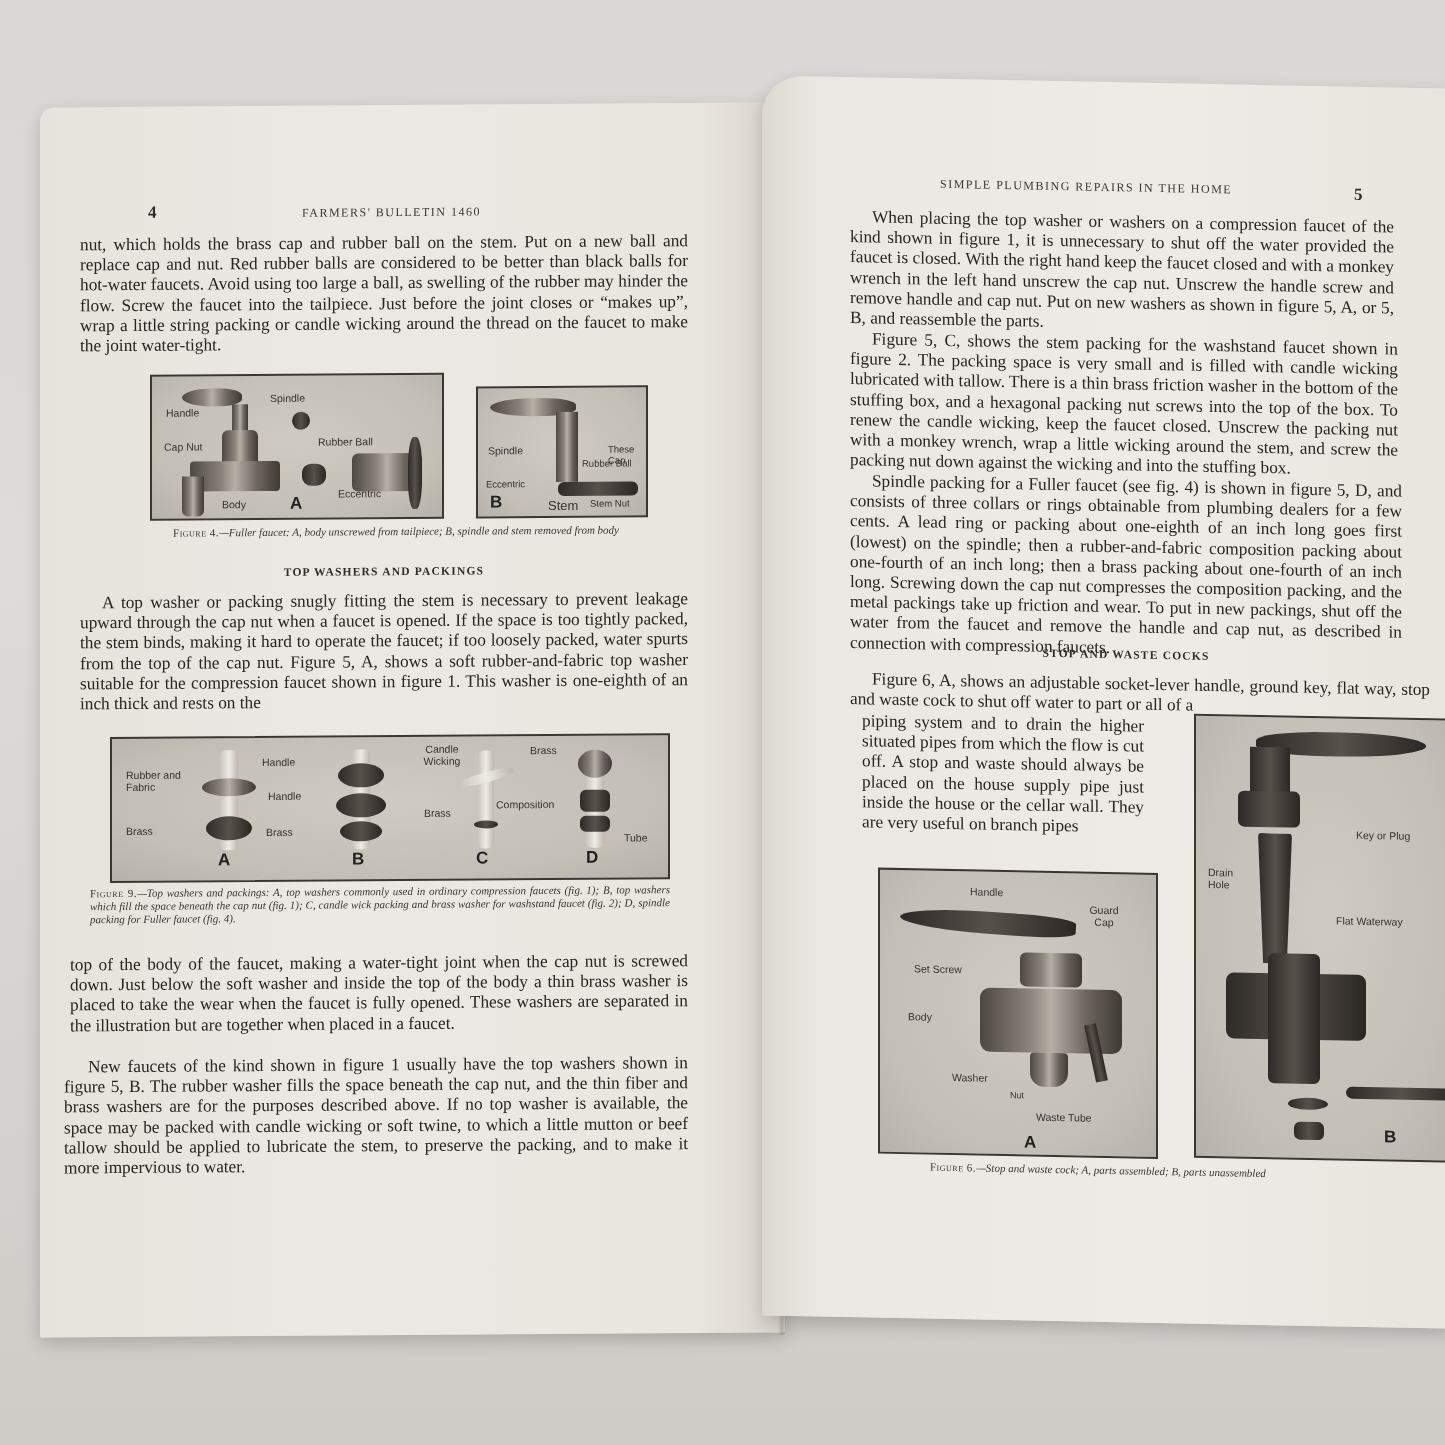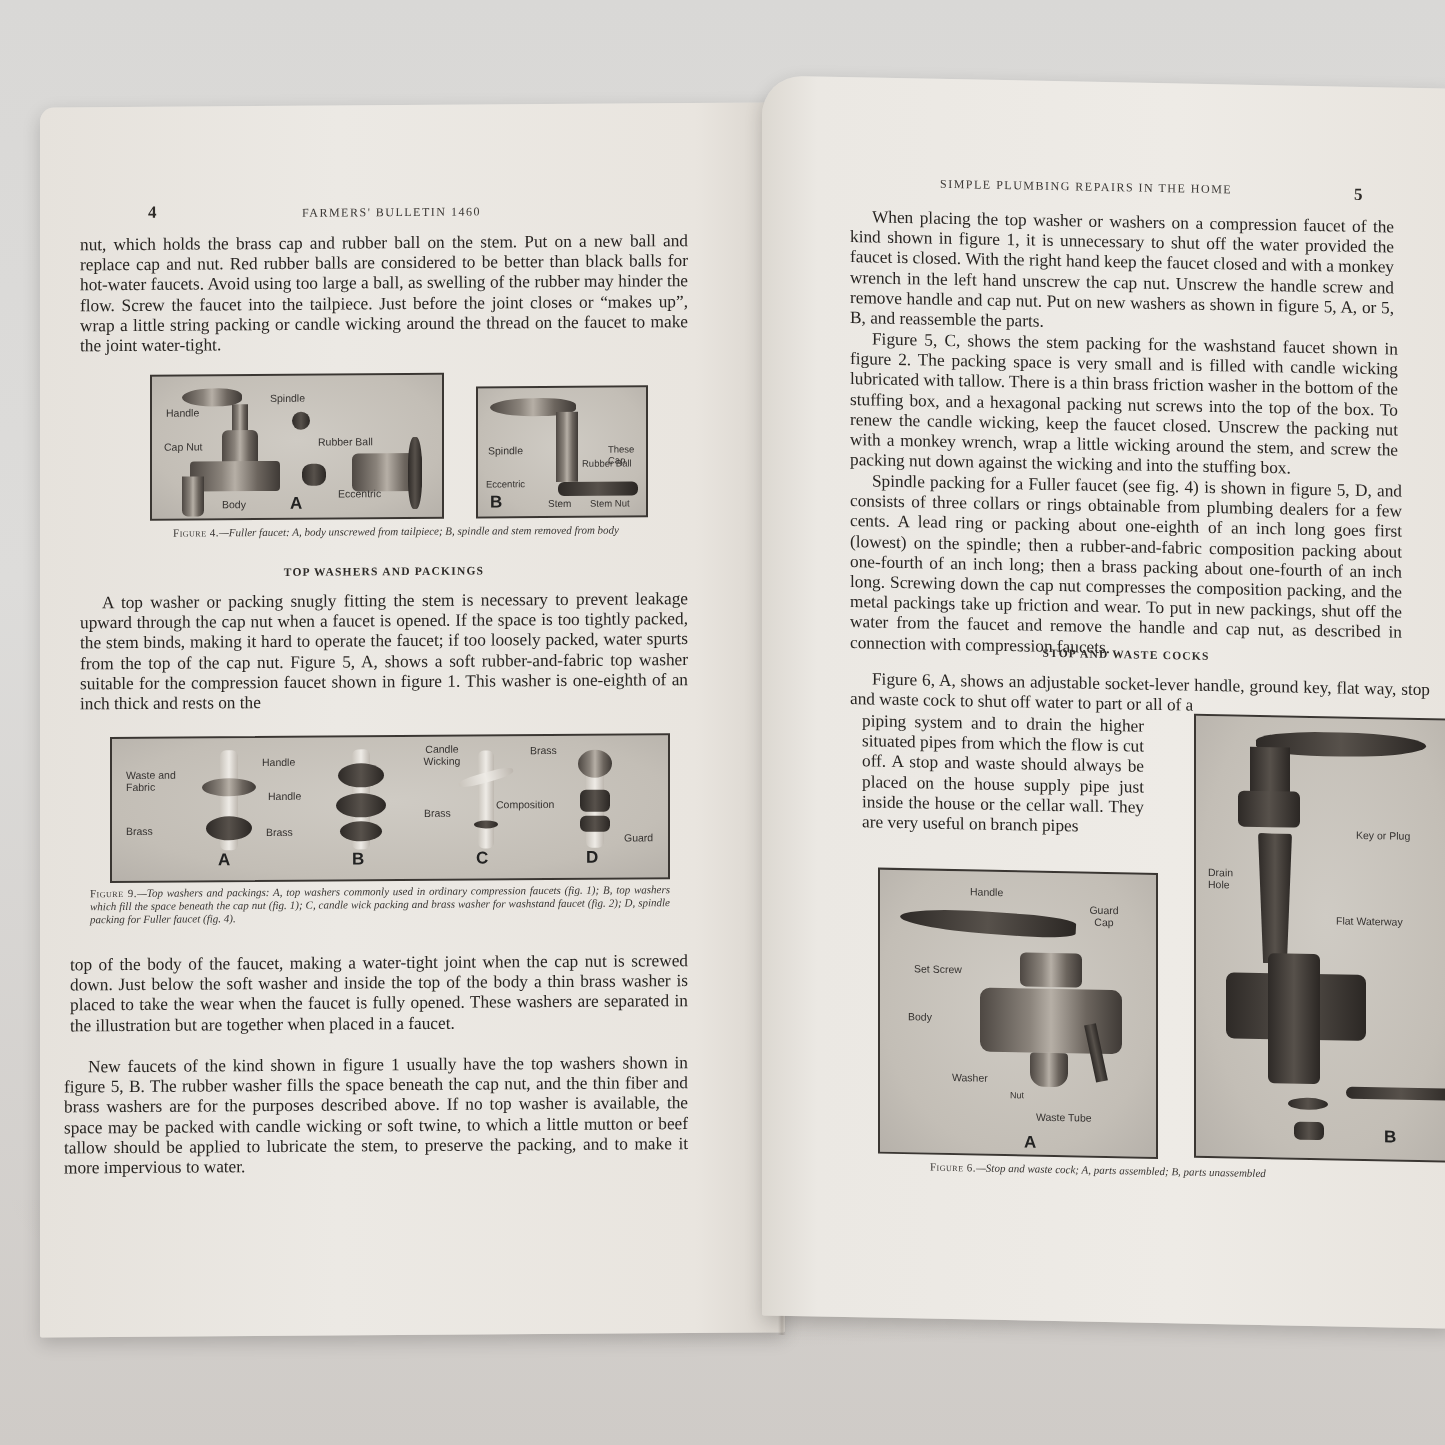--- a/index.html
+++ b/index.html
@@ -103,39 +103,39 @@
   </div>
 
   <div class="figure" style="left:436px; top:282px; width:168px; height:128px;">
     <div class="part metal" style="left:12px; top:10px; width:86px; height:18px; border-radius:50% 40% 40% 50%;"></div>
     <div class="part metal" style="left:78px; top:24px; width:22px; height:70px;"></div>
     <div class="part dark" style="left:80px; top:94px; width:80px; height:14px; border-radius:6px;"></div>
     <div class="label" style="left:10px; top:56px;">Spindle</div>
     <div class="label" style="left:130px; top:56px; width:30px; white-space:normal; font-size:9.5px;">These Cap</div>
     <div class="label" style="left:104px; top:70px; font-size:9.5px;">Rubber Ball</div>
     <div class="label" style="left:8px; top:90px; font-size:9.5px;">Eccentric</div>
-    <div class="label" style="left:70px; top:110px; font-size:10px;">Stem</div>
+    <div class="label" style="left:70px; top:110px; font-size:13px;">Stem</div>
     <div class="label" style="left:112px; top:110px; font-size:9.5px;">Stem Nut</div>
     <div class="fig-letter" style="left:12px; top:104px;">B</div>
   </div>
 
   <div class="caption" style="left:106px; top:420px; width:500px; text-align:center;">
     <span class="fig-label">Figure 4.</span><span>—Fuller faucet: A, body unscrewed from tailpiece; B, spindle and stem removed from body</span>
   </div>
 
   <div class="section-head" style="left:40px; top:460px; width:608px;">TOP WASHERS AND PACKINGS</div>
 
   <div class="para" style="left:40px; top:486px; width:608px; text-indent:22px;">A top washer or packing snugly fitting the stem is necessary to prevent leakage upward through the cap nut when a faucet is opened. If the space is too tightly packed, the stem binds, making it hard to operate the faucet; if too loosely packed, water spurts from the top of the cap nut. Figure 5, A, shows a soft rubber-and-fabric top washer suitable for the compression faucet shown in figure 1. This washer is one-eighth of an inch thick and rests on the</div>
 
   <div class="figure" style="left:70px; top:630px; width:556px; height:142px;">
 
     <div class="part light" style="left:108px; top:12px; width:18px; height:100px; border-radius:6px;"></div>
     <div class="part metal ring" style="left:90px; top:40px; width:54px; height:18px;"></div>
     <div class="part dark ring" style="left:94px; top:78px; width:46px; height:24px;"></div>
-    <div class="label" style="left:14px; top:30px; width:60px; white-space:normal;">Waste and Fabric</div>
+    <div class="label" style="left:14px; top:30px; width:60px; white-space:normal;">Rubber and Fabric</div>
     <div class="label" style="left:14px; top:86px;">Brass</div>
     <div class="fig-letter" style="left:106px; top:112px;">A</div>
 
     <div class="part light" style="left:240px; top:12px; width:18px; height:100px; border-radius:6px;"></div>
     <div class="part dark ring" style="left:226px; top:26px; width:46px; height:24px;"></div>
     <div class="part dark ring" style="left:224px; top:56px; width:50px; height:24px;"></div>
     <div class="part dark ring" style="left:228px; top:84px; width:42px; height:20px;"></div>
     <div class="label" style="left:150px; top:18px;">Handle</div>
     <div class="label" style="left:156px; top:52px;">Handle</div>
     <div class="label" style="left:154px; top:88px;">Brass</div>
@@ -147,21 +147,21 @@
     <div class="label" style="left:300px; top:6px; width:60px; white-space:normal; text-align:center;">Candle Wicking</div>
     <div class="label" style="left:312px; top:70px;">Brass</div>
     <div class="fig-letter" style="left:364px; top:112px;">C</div>
 
     <div class="part light" style="left:474px; top:16px; width:18px; height:96px; border-radius:6px;"></div>
     <div class="part metal ring" style="left:466px; top:14px; width:34px; height:28px;"></div>
     <div class="part dark" style="left:468px; top:54px; width:30px; height:22px; border-radius:6px;"></div>
     <div class="part dark" style="left:468px; top:80px; width:30px; height:16px; border-radius:6px;"></div>
     <div class="label" style="left:418px; top:8px;">Brass</div>
     <div class="label" style="left:384px; top:62px;">Composition</div>
-    <div class="label" style="left:512px; top:96px;">Guard</div>
+    <div class="label" style="left:512px; top:96px;">Tube</div>
     <div class="fig-letter" style="left:474px; top:112px;">D</div>
   </div>
 
   <div class="caption" style="left:50px; top:780px; width:580px;">
     <span class="fig-label">Figure 9.</span><span>—Top washers and packings: A, top washers commonly used in ordinary compression faucets (fig. 1); B, top washers which fill the space beneath the cap nut (fig. 1); C, candle wick packing and brass washer for washstand faucet (fig. 2); D, spindle packing for Fuller faucet (fig. 4).</span>
   </div>
 
   <div class="para" style="left:30px; top:848px; width:618px;">top of the body of the faucet, making a water-tight joint when the cap nut is screwed down. Just below the soft washer and inside the top of the body a thin brass washer is placed to take the wear when the faucet is fully opened. These washers are separated in the illustration but are together when placed in a faucet.</div>
   <div class="para" style="left:24px; top:950px; width:624px; text-indent:24px;">New faucets of the kind shown in figure 1 usually have the top washers shown in figure 5, B. The rubber washer fills the space beneath the cap nut, and the thin fiber and brass washers are for the purposes described above. If no top washer is available, the space may be packed with candle wicking or soft twine, to which a little mutton or beef tallow should be applied to lubricate the stem, to preserve the packing, and to make it more impervious to water.</div>
 </div>

